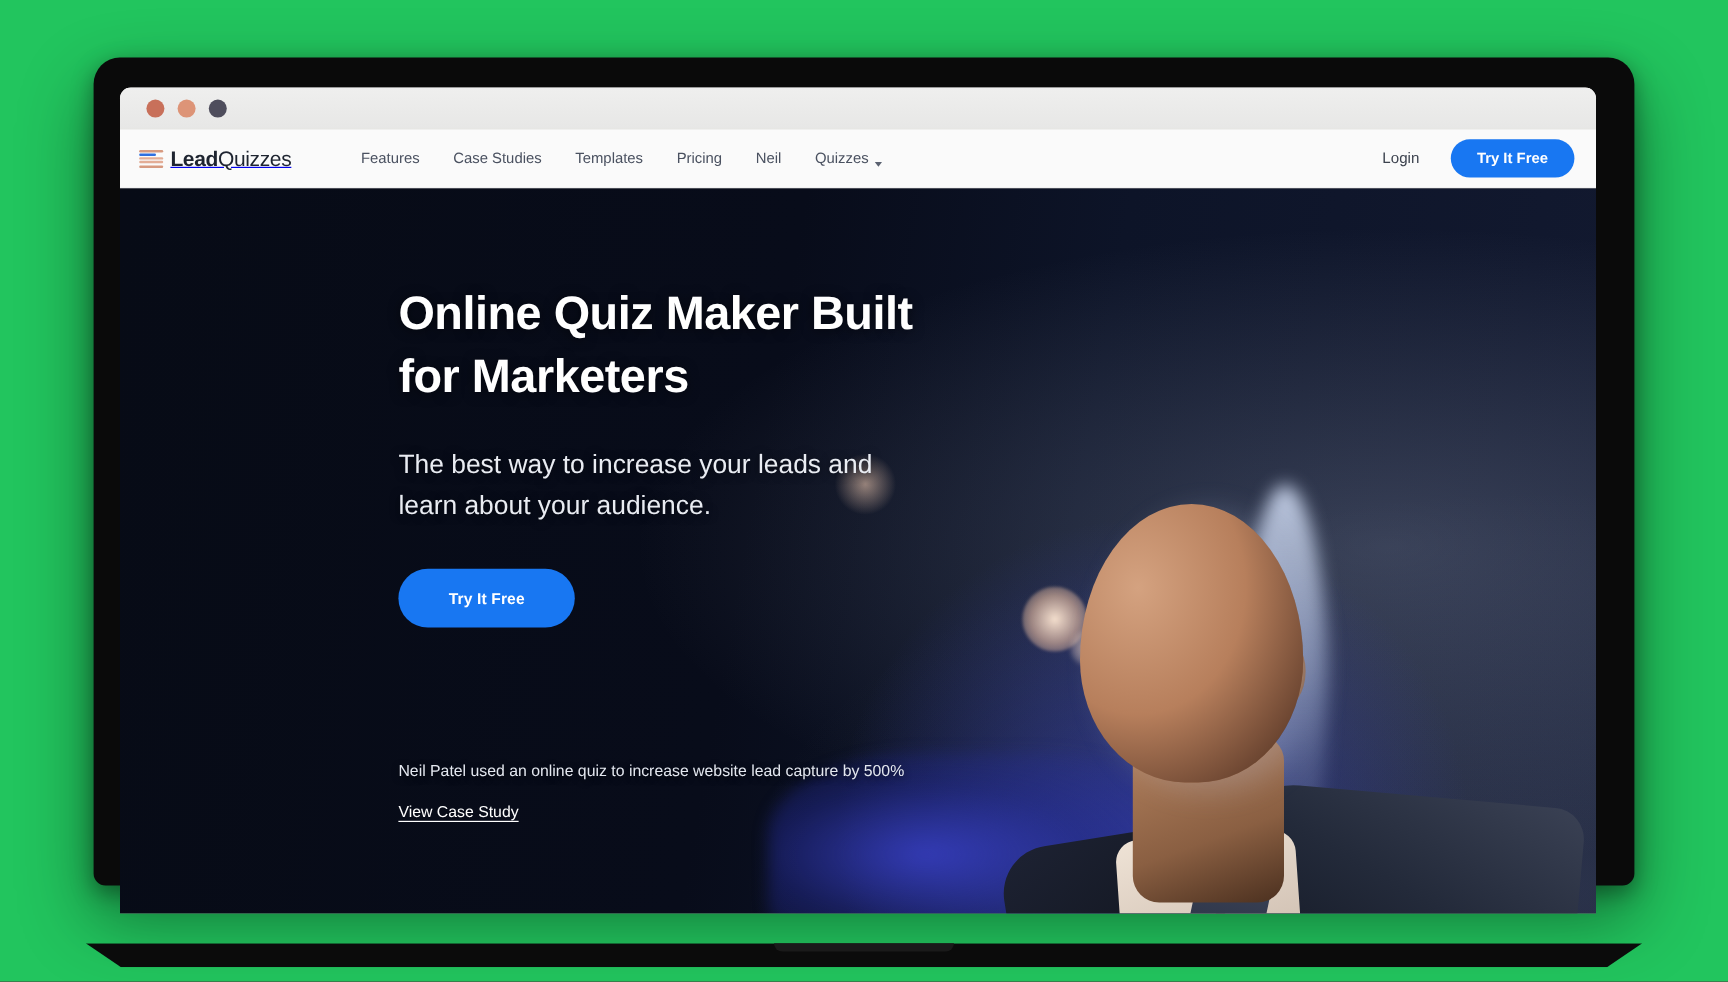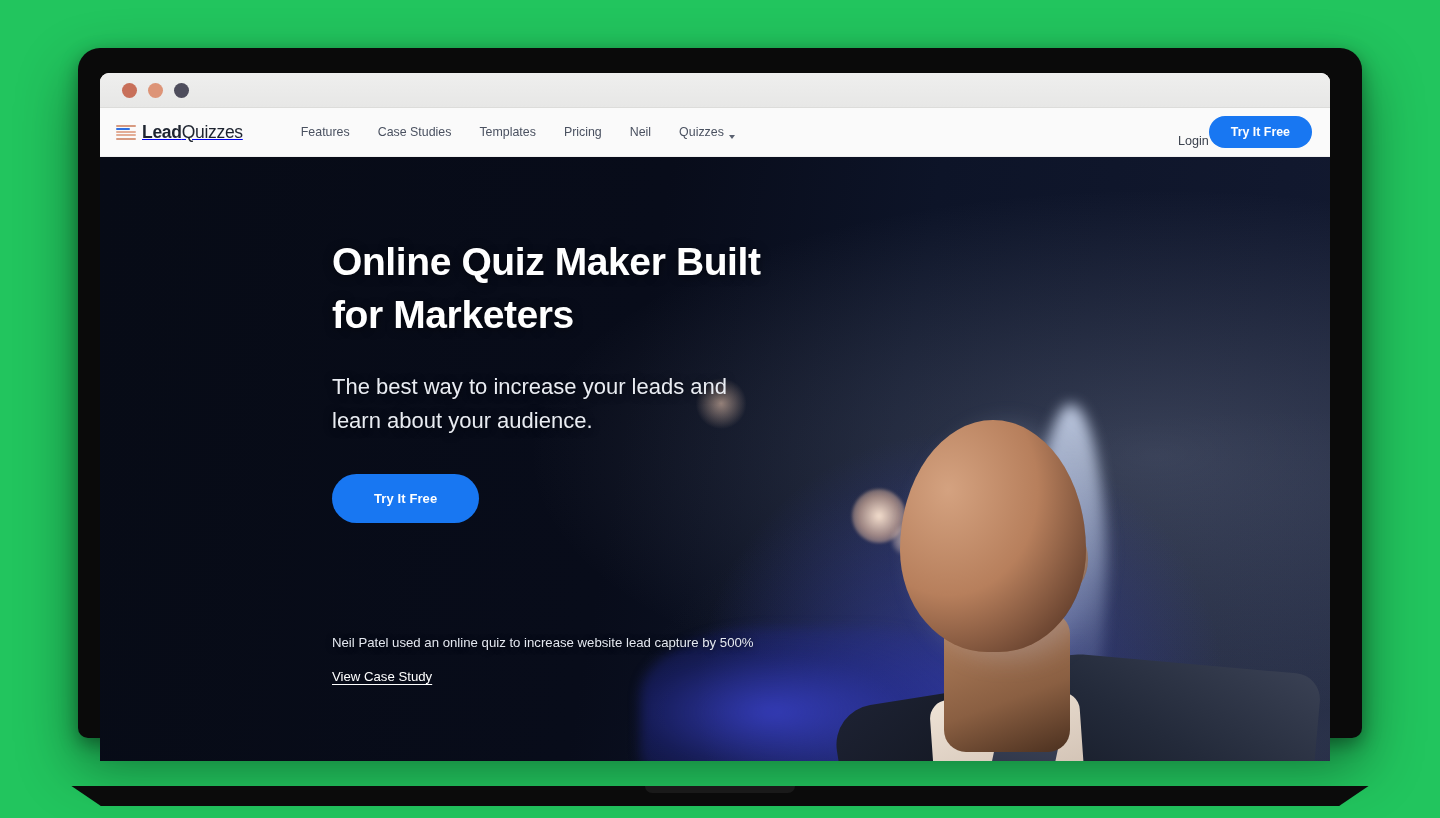--- a/index.html
+++ b/index.html
@@ -147,21 +147,22 @@
     width: 0; height: 0;
     border-left: 3.5px solid transparent;
     border-right: 3.5px solid transparent;
     border-top: 4px solid #5a6170;
     display: inline-block;
   }
 
   .header-right {
     margin-left: auto;
     display: flex;
-    align-items: flex-end;
+    align-items: center;
+    gap: 26px;
   }
   .login-link {
     font-size: 12.6px;
     color: #3c424e;
     text-decoration: none;
     white-space: nowrap;
   }
   .btn-try-header {
     background: #1877f2;
     color: #fff;

